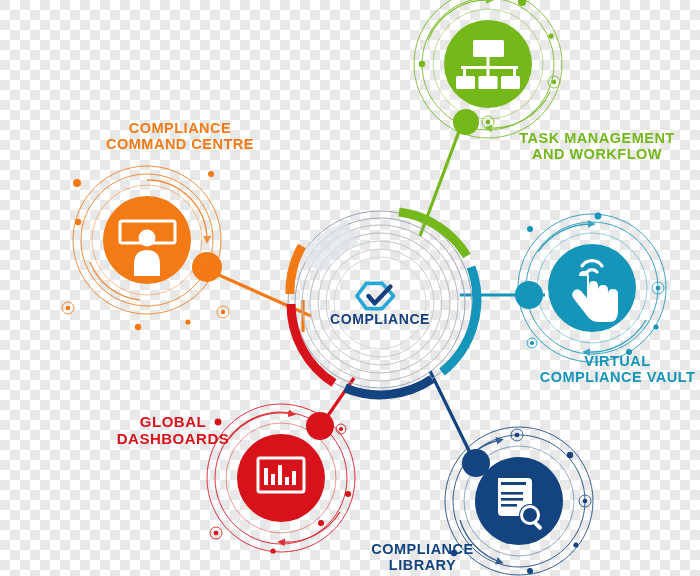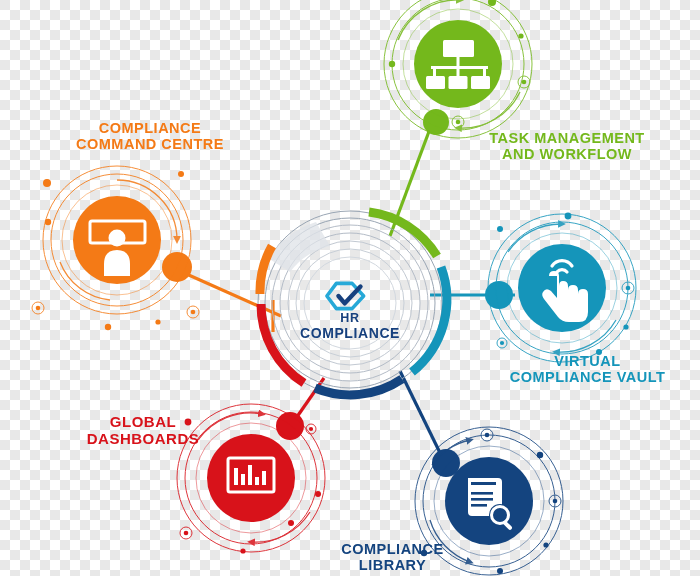--- a/index.html
+++ b/index.html
@@ -3,21 +3,21 @@
 <meta charset="utf-8">
 <style>
   html,body{margin:0;padding:0;}
   body{
     width:700px;height:576px;
     font-family:"Liberation Sans", sans-serif;
     background:
       repeating-conic-gradient(#ffffff 0% 25%, #e8e8e8 0% 50%) 0 0 / 20px 20px;
     position:relative;overflow:hidden;
   }
-  #stage{position:absolute;inset:0;}
+  #stage{position:absolute;inset:0;margin-left:30px;}
   svg.diagram{position:absolute;left:0;top:0;width:700px;height:576px;}
   .lbl{
     position:absolute;
     font-weight:bold;
     letter-spacing:0.5px;
     line-height:1.12;
     text-align:center;
     white-space:pre;
   }
   .lbl-orange{color:#F47A16;font-size:14.5px;left:30px;top:120px;width:240px;}
@@ -266,17 +266,16 @@
   <div class="lbl lbl-teal">VIRTUAL
 COMPLIANCE VAULT</div>
 
   <div class="lbl lbl-red">GLOBAL
 DASHBOARDS</div>
 
   <div class="lbl lbl-navy">COMPLIANCE
 LIBRARY</div>
 
   <div class="hub-text">
-    <span class="hub-hr">HR</span>
     <span class="hub-compliance">COMPLIANCE</span>
   </div>
 
 </div>
 
 </body></html>

